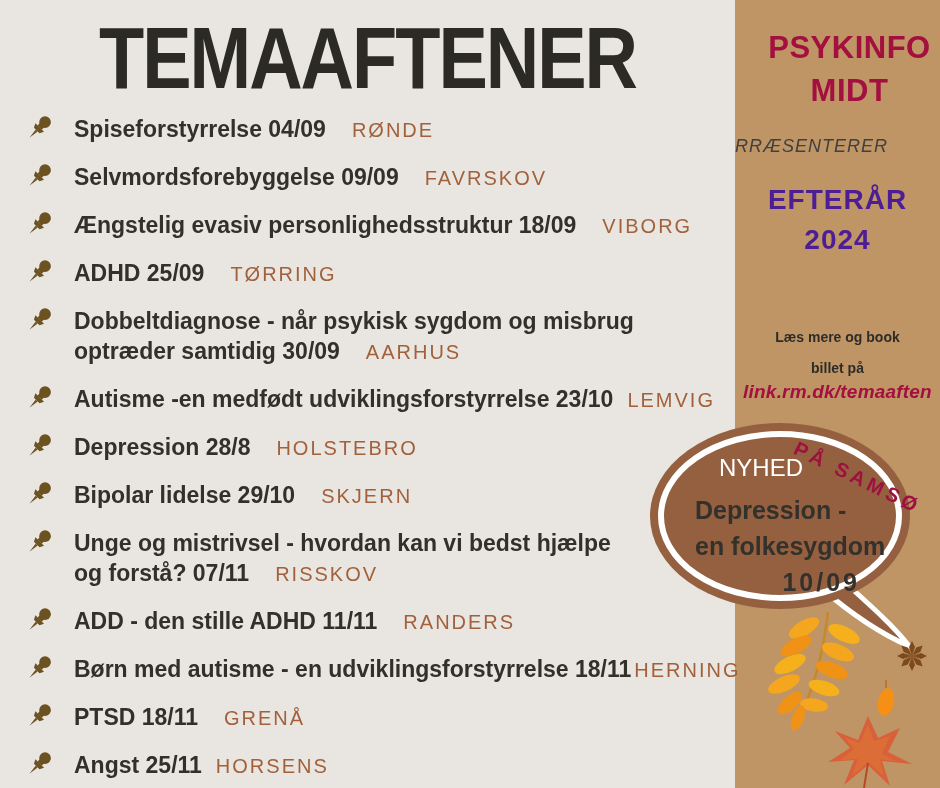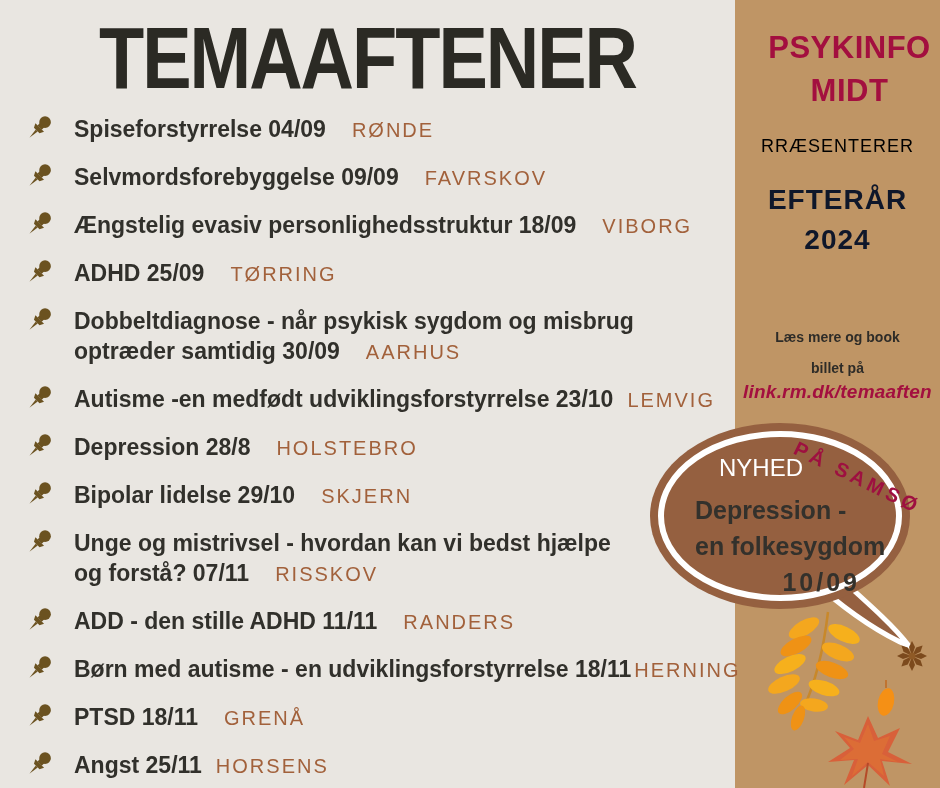--- a/index.html
+++ b/index.html
@@ -4,24 +4,24 @@
 <style>
   html,body{margin:0;padding:0;background:#d7d5d0;}
   .poster{
     position:relative;width:940px;height:788px;overflow:hidden;
     background:#e9e6e1;font-family:"Liberation Sans",sans-serif;
   }
   
   .sidebar{position:absolute;left:735px;top:0;width:205px;height:788px;background:#bf9565;}
   .sb-brand{position:absolute;top:26px;left:12px;width:100%;text-align:center;
     color:#a30f3f;font-weight:bold;font-size:31px;line-height:43px;letter-spacing:.5px;}
-  .sb-presents{position:absolute;top:136px;left:0;width:100%;text-align:center;
-    color:#000000;font-size:18px;letter-spacing:1px;font-weight:normal;}
+  .sb-presents{position:absolute;top:136px;left:0;width:100%;text-align:left;
+    color:#404040;font-size:18px;letter-spacing:1px;font-weight:normal;font-style:italic;}
   .sb-season{position:absolute;top:180px;left:0;width:100%;text-align:center;
-    color:#0f172a;font-weight:bold;font-size:28px;line-height:40px;letter-spacing:1px;}
+    color:#4c1d95;font-weight:bold;font-size:28px;line-height:40px;letter-spacing:1px;}
   .sb-book{position:absolute;top:322px;left:0;width:100%;text-align:center;
     color:#2e2c28;font-size:14px;line-height:31px;font-weight:bold;}
   .sb-link{position:absolute;top:381px;left:0;width:100%;text-align:center;
     color:#a30f3f;font-size:19px;font-weight:bold;letter-spacing:.2px;font-style:italic;}
   
   .title{position:absolute;top:8px;left:0;width:735px;text-align:center;
     font-size:74px;font-weight:bold;letter-spacing:-2px;color:#2b2a24;
     transform:scaleY(1.18);transform-origin:top center;white-space:nowrap;}
   
   .events{position:absolute;left:26px;top:114px;width:706px;list-style:none;margin:0;padding:0;}

